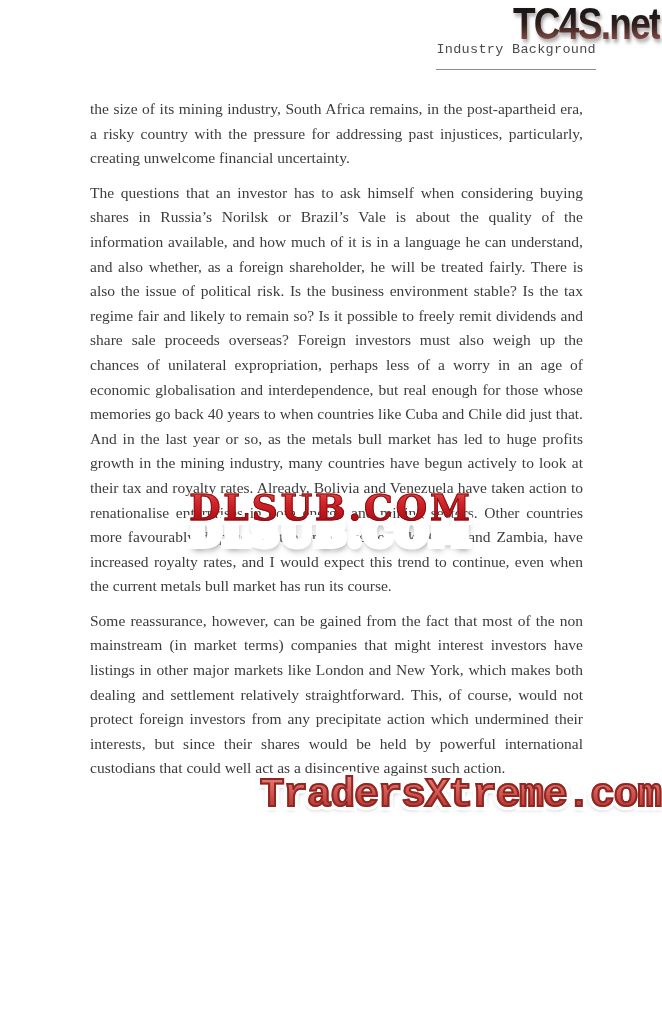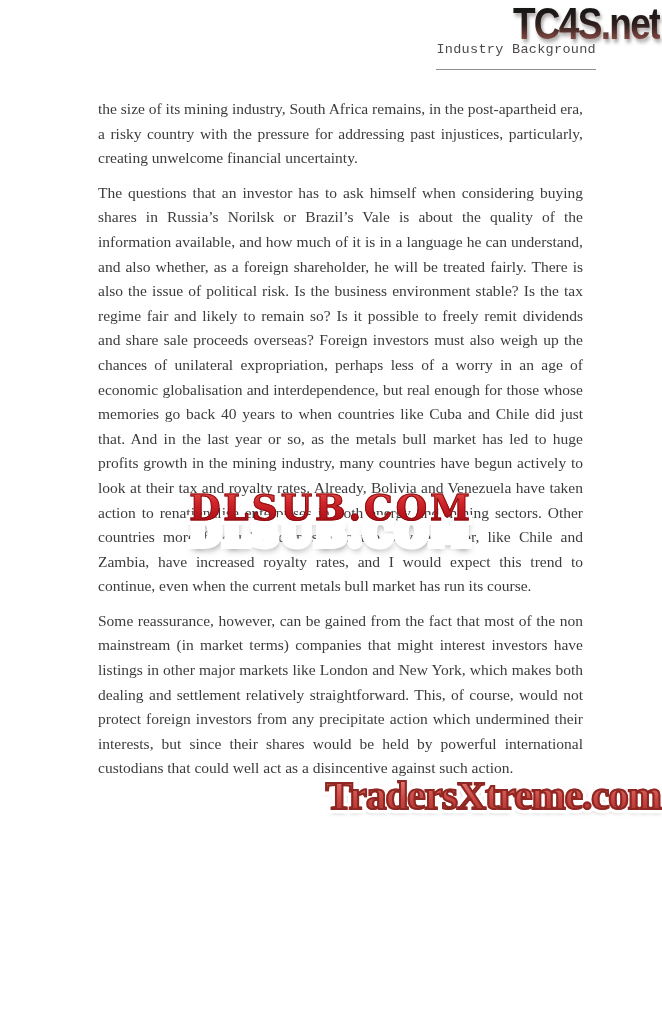--- a/index.html
+++ b/index.html
@@ -54,21 +54,21 @@
     position: absolute;
     left: 82px;
     top: 97px;
     width: 501px;
     font-size: 15.5px;
     line-height: 24.6px;
     color: #3c3c3c;
     text-align: justify;
   }
   .article-body p {
-    margin: 0 0 10px 16px;
+    margin: 0 0 10px 8px;
   }
 
   
   .watermark {
     position: absolute;
     left: 50%;
     top: 489px;
     transform: translateX(-50%);
     z-index: 3;
     white-space: nowrap;
@@ -112,21 +112,21 @@
 
   
   .footer-logo {
     position: absolute;
     right: 1px;
     bottom: 8px;
     z-index: 5;
     white-space: nowrap;
   }
   .footer-logo .fl {
-    font-family: Liberation Serif, serif;
+    font-family: Liberation Mono, monospace;
     font-weight: bold;
     font-size: 41px;
     letter-spacing: -1px;
     line-height: 1;
   }
   .footer-logo .fl.outline {
     position: absolute;
     left: 0;
     top: 0;
     color: #ffffff;

